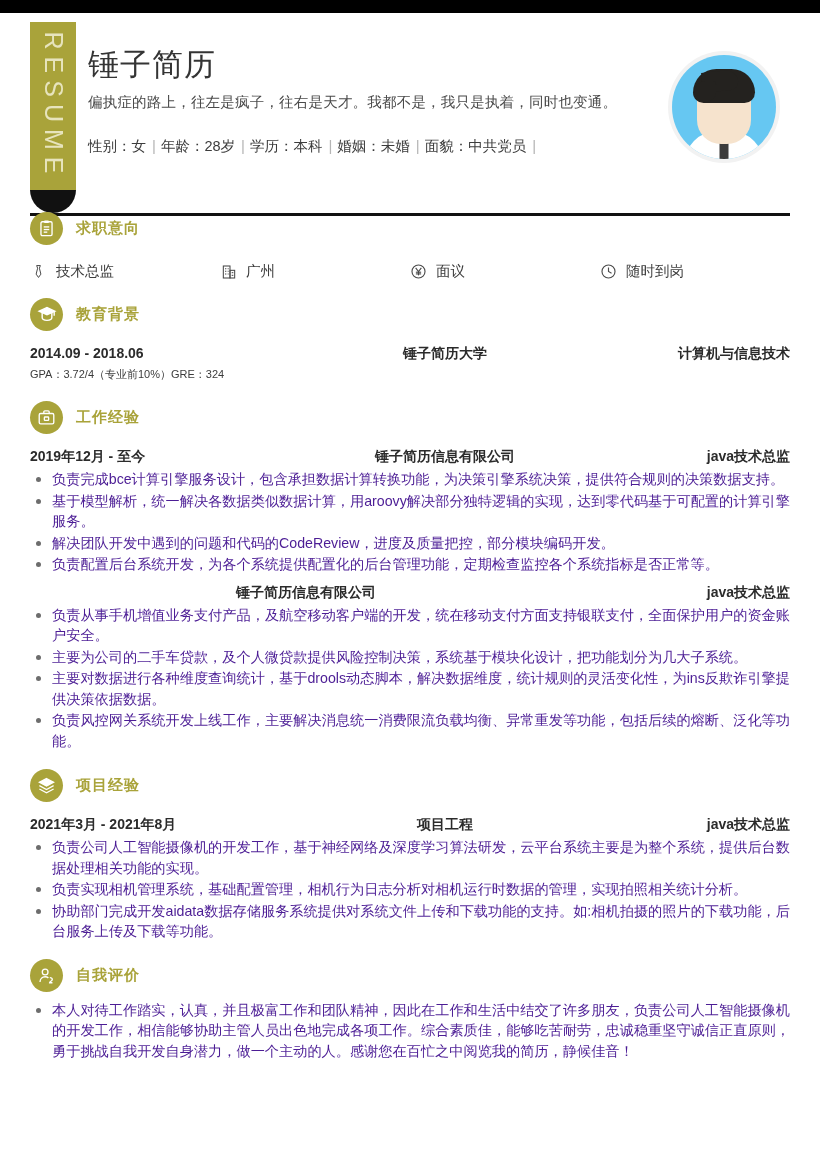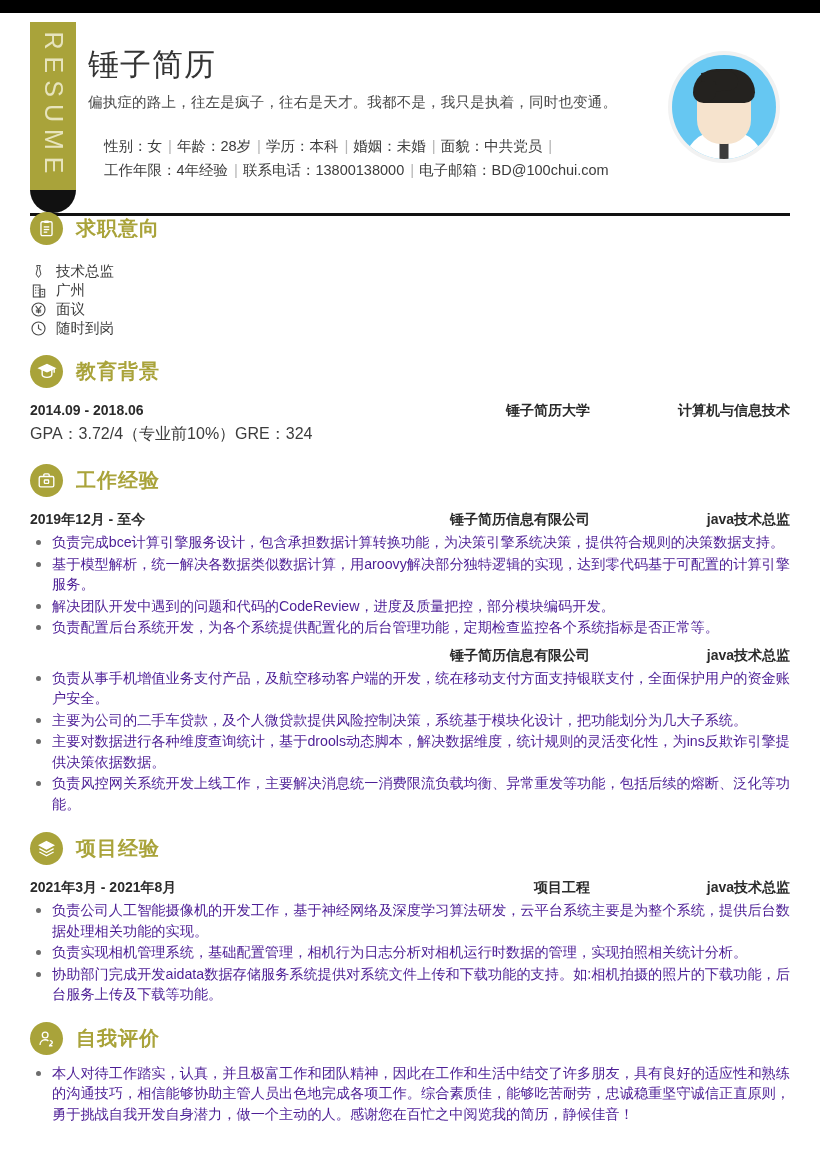--- a/index.html
+++ b/index.html
@@ -76,21 +76,21 @@
   }
   .motto {
     position: absolute;
     left: 88px; top: 80px;
     font-size: 14.5px;
     color: #4a4a4a;
     letter-spacing: 0.2px;
   }
   .info-line {
     position: absolute;
-    left: 104px;
+    left: 88px;
     font-size: 14.5px;
     color: #3c3c3c;
     white-space: nowrap;
   }
   .info-line.l1 { top: 124px; }
   .info-line.l2 { top: 148px; }
   .info-sep {
     display: inline-block;
     color: #b5b5b5;
     padding: 0 5px 0 6px;
@@ -205,31 +205,30 @@
     border-radius: 50%;
     background: #a9a33a;
     display: flex;
     align-items: center;
     justify-content: center;
     flex: none;
   }
   .sec-badge svg { display: block; }
   .sec-title {
     margin-left: 13px;
-    font-size: 20px;
+    font-size: 15px;
     font-weight: bold;
     color: #a9a33a;
     letter-spacing: 1px;
   }
 
   
   .intent-row {
     display: flex;
     padding: 12px 30px 0 30px;
-    flex-direction: column;
   }
   .intent-item {
     display: flex;
     align-items: center;
     width: 193px;
     font-size: 14.5px;
     color: #3c3c3c;
   }
   .intent-item .ic {
     width: 17px; height: 17px;
@@ -240,26 +239,27 @@
 
   
   .entry { padding: 0 30px; }
   .entry-head {
     display: flex;
     font-size: 14px;
     font-weight: bold;
     color: #2b2b2b;
     margin-top: 9px;
     margin-bottom: 3px;
+    gap: 8px;
   }
   .eh-date { width: 270px; flex: none; }
-  .eh-org  { flex: 1; text-align: right; }
+  .eh-org  { flex: 1; text-align: center; }
   .eh-role { width: 200px; flex: none; text-align: right; }
   .entry-sub {
-    font-size: 16px;
+    font-size: 11px;
     color: #3c3c3c;
     margin-top: 4px;
     margin-bottom: 2px;
   }
   ul.bullets {
     list-style: none;
     margin: 2px 0 0 0;
     padding: 0;
   }
   ul.bullets li {
@@ -295,23 +295,20 @@
     </div>
     <div class="banner-cap"></div>
 
     <div class="name">锤子简历</div>
     <div class="motto">偏执症的路上，往左是疯子，往右是天才。我都不是，我只是执着，同时也变通。</div>
 
     <div class="info-line l1">
       <span>性别：女</span><span class="info-sep">|</span><span>年龄：28岁</span><span class="info-sep">|</span><span>学历：本科</span><span class="info-sep">|</span><span>婚姻：未婚</span><span class="info-sep">|</span><span>面貌：中共党员</span><span class="info-sep">|</span>
     </div>
 
-    <div class="info-line l2">
-      <span>工作年限：4年经验</span><span class="info-sep">|</span><span>联系电话：13800138000</span><span class="info-sep">|</span><span>电子邮箱：BD@100chui.com</span>
-    </div>
 
     <div class="avatar-wrap">
       <div class="avatar-ring"></div>
       <div class="avatar">
         <div class="av-shirt"></div>
         <div class="av-neck"></div>
         <div class="av-tie"></div>
         <div class="av-tie-knot"></div>
         <div class="av-face"></div>
         <div class="av-hair"></div>
@@ -494,19 +491,19 @@
           <svg width="19" height="19" viewBox="0 0 24 24" fill="none" stroke="#ffffff" stroke-width="1.7">
             <circle cx="10.3" cy="7.6" r="3.6"></circle>
             <path d="M3.8 20.2c0-3.9 2.9-6.6 6.5-6.6 1.6 0 3 .5 4.1 1.4"></path>
             <path d="M16.2 14.6c1.9 0 3.1 1.2 3.1 2.5 0 2-3.4 2.4-3.4 4.1h3.6"></path>
           </svg>
         </div>
         <div class="sec-title">自我评价</div>
       </div>
       <div class="entry">
         <ul class="bullets">
-          <li>本人对待工作踏实，认真，并且极富工作和团队精神，因此在工作和生活中结交了许多朋友，具有良好的适应性和熟练的沟通技巧，相信能够协助主管人员出色地完成各项工作。综合素质佳，能够吃苦耐劳，忠诚稳重坚守诚信正直原则，勇于挑战自我开发自身潜力，做一个主动的人。感谢您在百忙之中阅览我的简历，静候佳音！</li>
+          <li>本人对待工作踏实，认真，并且极富工作和团队精神，因此在工作和生活中结交了许多朋友，负责公司人工智能摄像机的开发工作，相信能够协助主管人员出色地完成各项工作。综合素质佳，能够吃苦耐劳，忠诚稳重坚守诚信正直原则，勇于挑战自我开发自身潜力，做一个主动的人。感谢您在百忙之中阅览我的简历，静候佳音！</li>
         </ul>
       </div>
     </div>
 
   </div>
 </div>
 
 </body></html>

